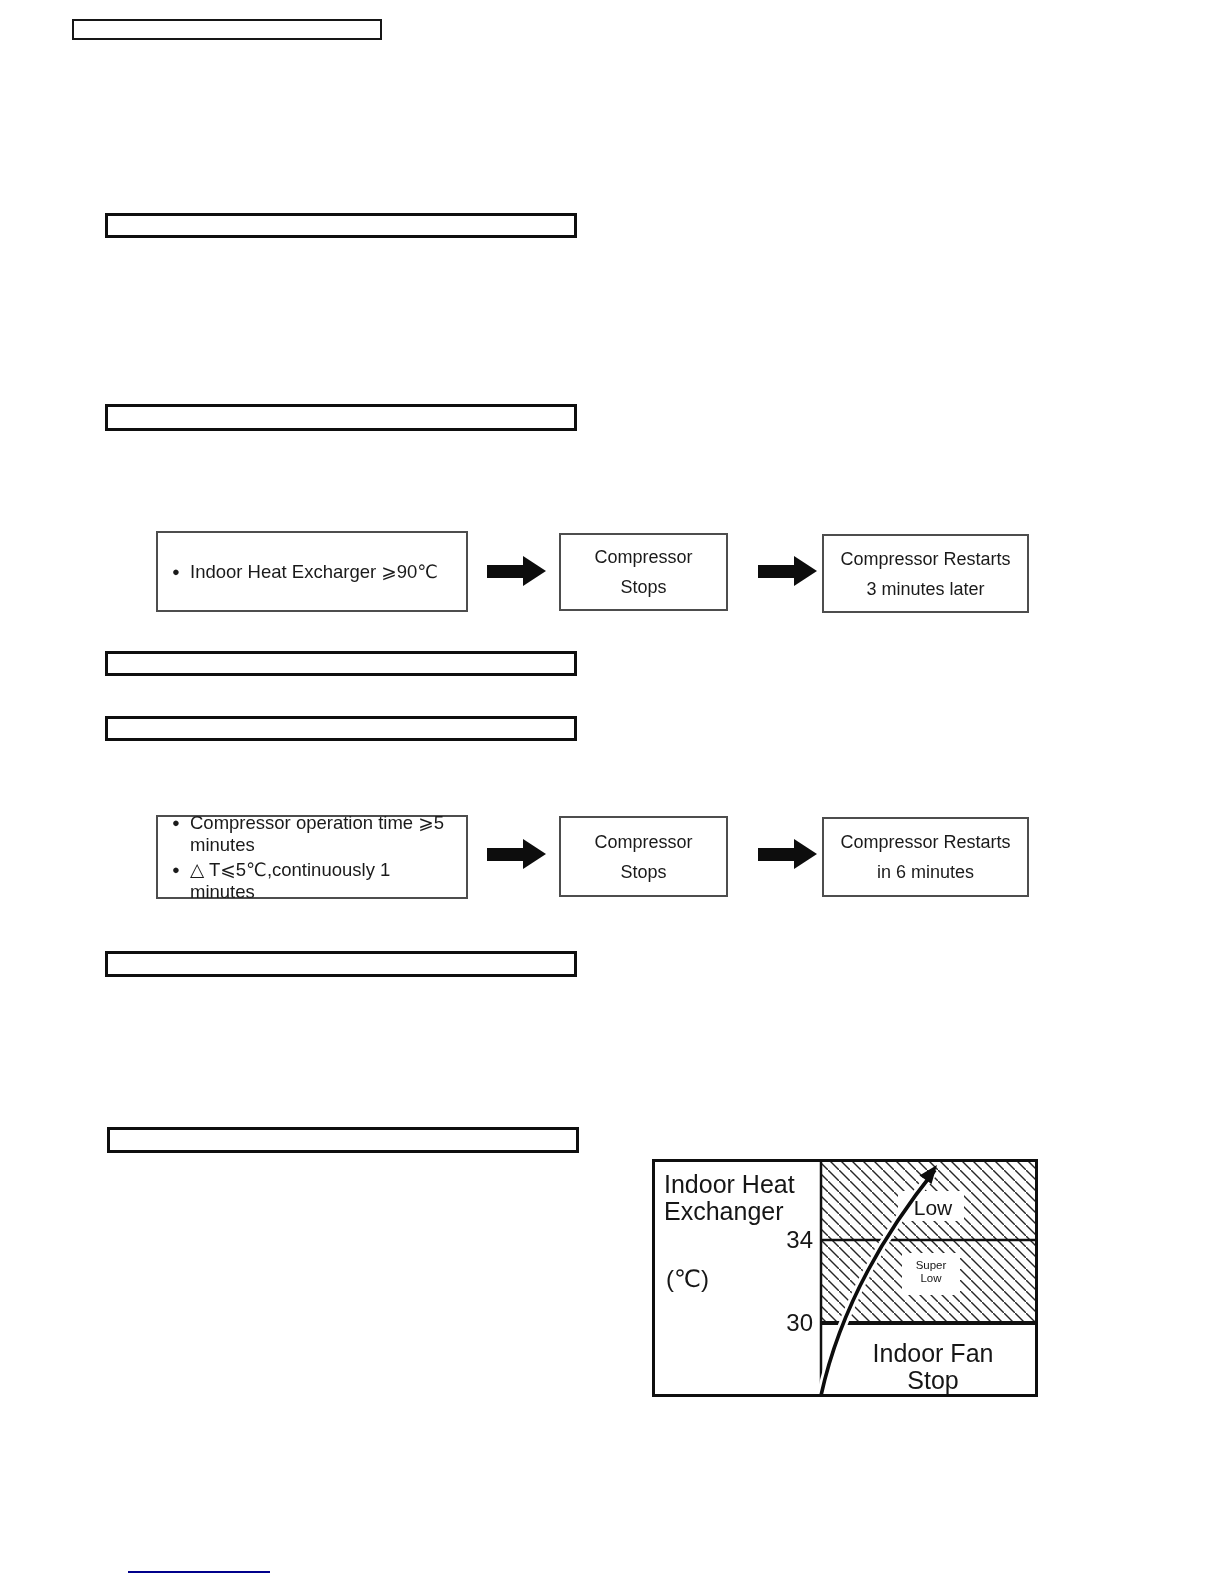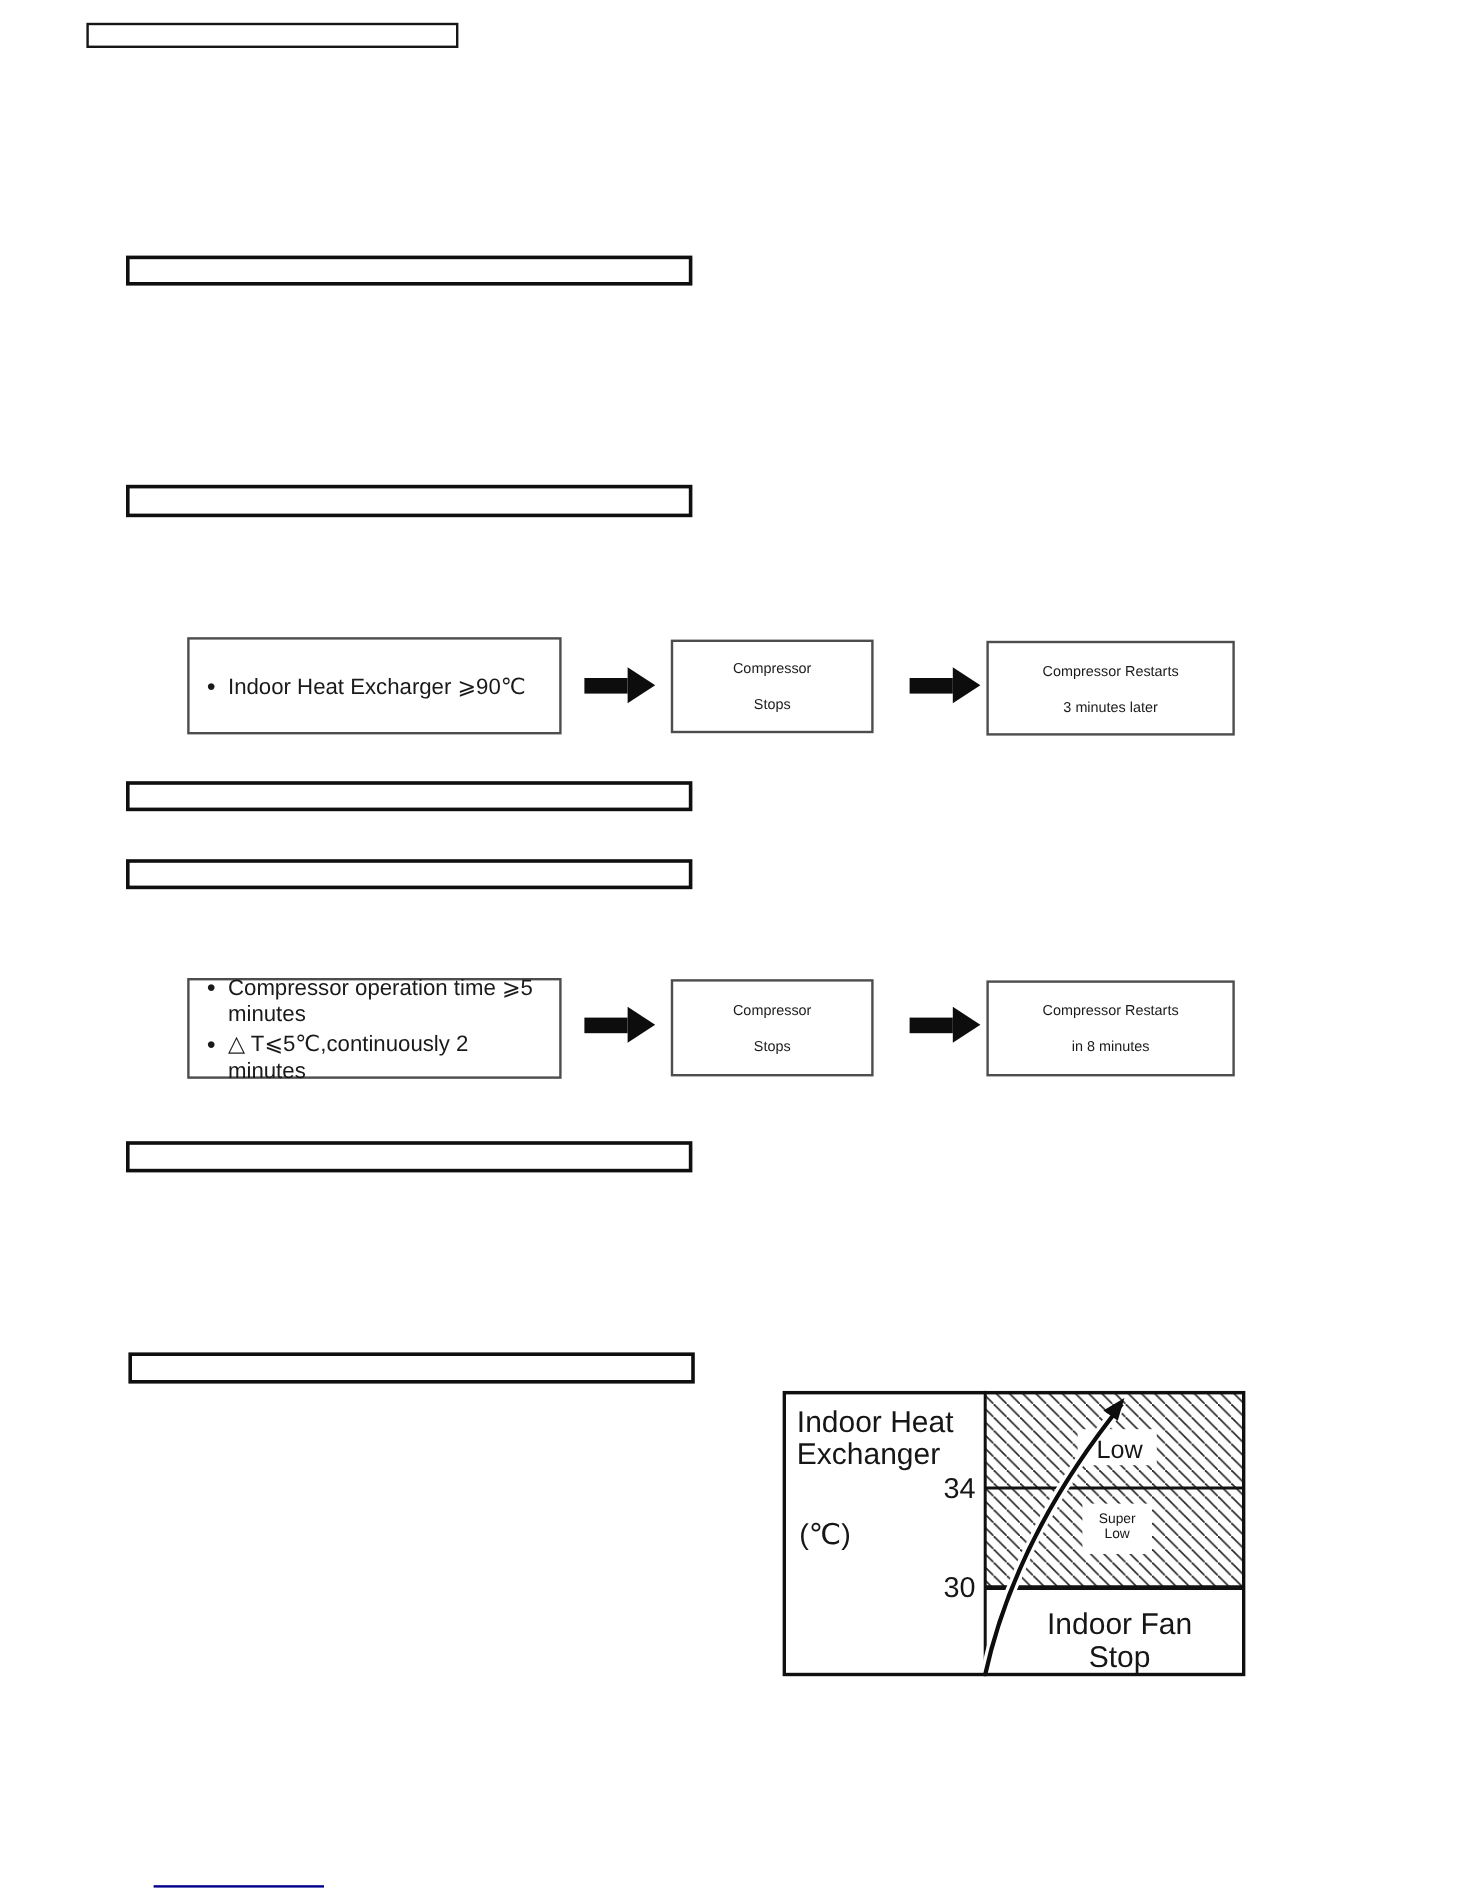--- a/index.html
+++ b/index.html
@@ -20,21 +20,21 @@
   .bar6 { top:1127px; height:26px; width:472px; left:107px; }
 
   
   .flowbox { border:2px solid #4d4d4d; background:#fff; display:flex; flex-direction:column; justify-content:center; }
   .cond { padding:6px 10px 6px 14px; }
   .cond-item { display:flex; align-items:flex-start; font-size:18.5px; line-height:22px; }
   .cond-item .bullet { width:18px; flex:0 0 18px; font-size:13px; line-height:22px; }
   .cond1 { left:156px; top:531px; width:312px; height:81px; }
   .cond2 { left:156px; top:815px; width:312px; height:84px; }
   .cond2 .cond-item + .cond-item { margin-top:3px; }
-  .step { text-align:center; font-size:12px; line-height:30px;justify-content:center; }
+  .step { text-align:center; font-size:18px; line-height:30px;justify-content:center; }
   .stop1    { left:559px; top:533px; width:169px; height:78px; }
   .restart1 { left:822px; top:534px; width:207px; height:79px; }
   .stop2    { left:559px; top:816px; width:169px; height:81px; }
   .restart2 { left:822px; top:817px; width:207px; height:80px; }
 
   
   .arrow { display:flex; align-items:center; height:30px; }
   .arrow .shaft { width:36px; height:13px; background:#0d0d0d; }
   .arrow .head  { width:0; height:0; border-top:15px solid transparent; border-bottom:15px solid transparent; border-left:23px solid #0d0d0d; }
   .ar1a { left:487px; top:556px; } .ar1b { left:758px; top:556px; }
@@ -82,38 +82,38 @@
   <div class="abs bar bar3"></div>
   <div class="abs bar bar4"></div>
 
   <div class="abs flowbox cond cond2">
     <div class="cond-item">
       <span class="bullet">●</span>
       <span class="cond-text">Compressor operation time ⩾5 minutes</span>
     </div>
     <div class="cond-item">
       <span class="bullet">●</span>
-      <span class="cond-text">△ T⩽5℃,continuously 2 minutes</span>
+      <span class="cond-text">△ T⩽5℃,continuously 1 minutes</span>
     </div>
   </div>
   <div class="abs arrow ar2a">
     <span class="shaft"></span>
     <span class="head"></span>
   </div>
   <div class="abs flowbox step stop2">
     <div>Compressor</div>
     <div>Stops</div>
   </div>
   <div class="abs arrow ar2b">
     <span class="shaft"></span>
     <span class="head"></span>
   </div>
   <div class="abs flowbox step restart2">
     <div>Compressor Restarts</div>
-    <div>in 8 minutes</div>
+    <div>in 6 minutes</div>
   </div>
 
   <div class="abs bar bar5"></div>
   <div class="abs bar bar6"></div>
 
   <svg class="abs chart" viewBox="0 0 386 238" width="386" height="238">
     <defs>
       <pattern id="hatch" width="11" height="11" patternUnits="userSpaceOnUse">
         <path d="M-2,-2 L13,13" stroke="#262626" stroke-width="1.4"></path>
       </pattern>

